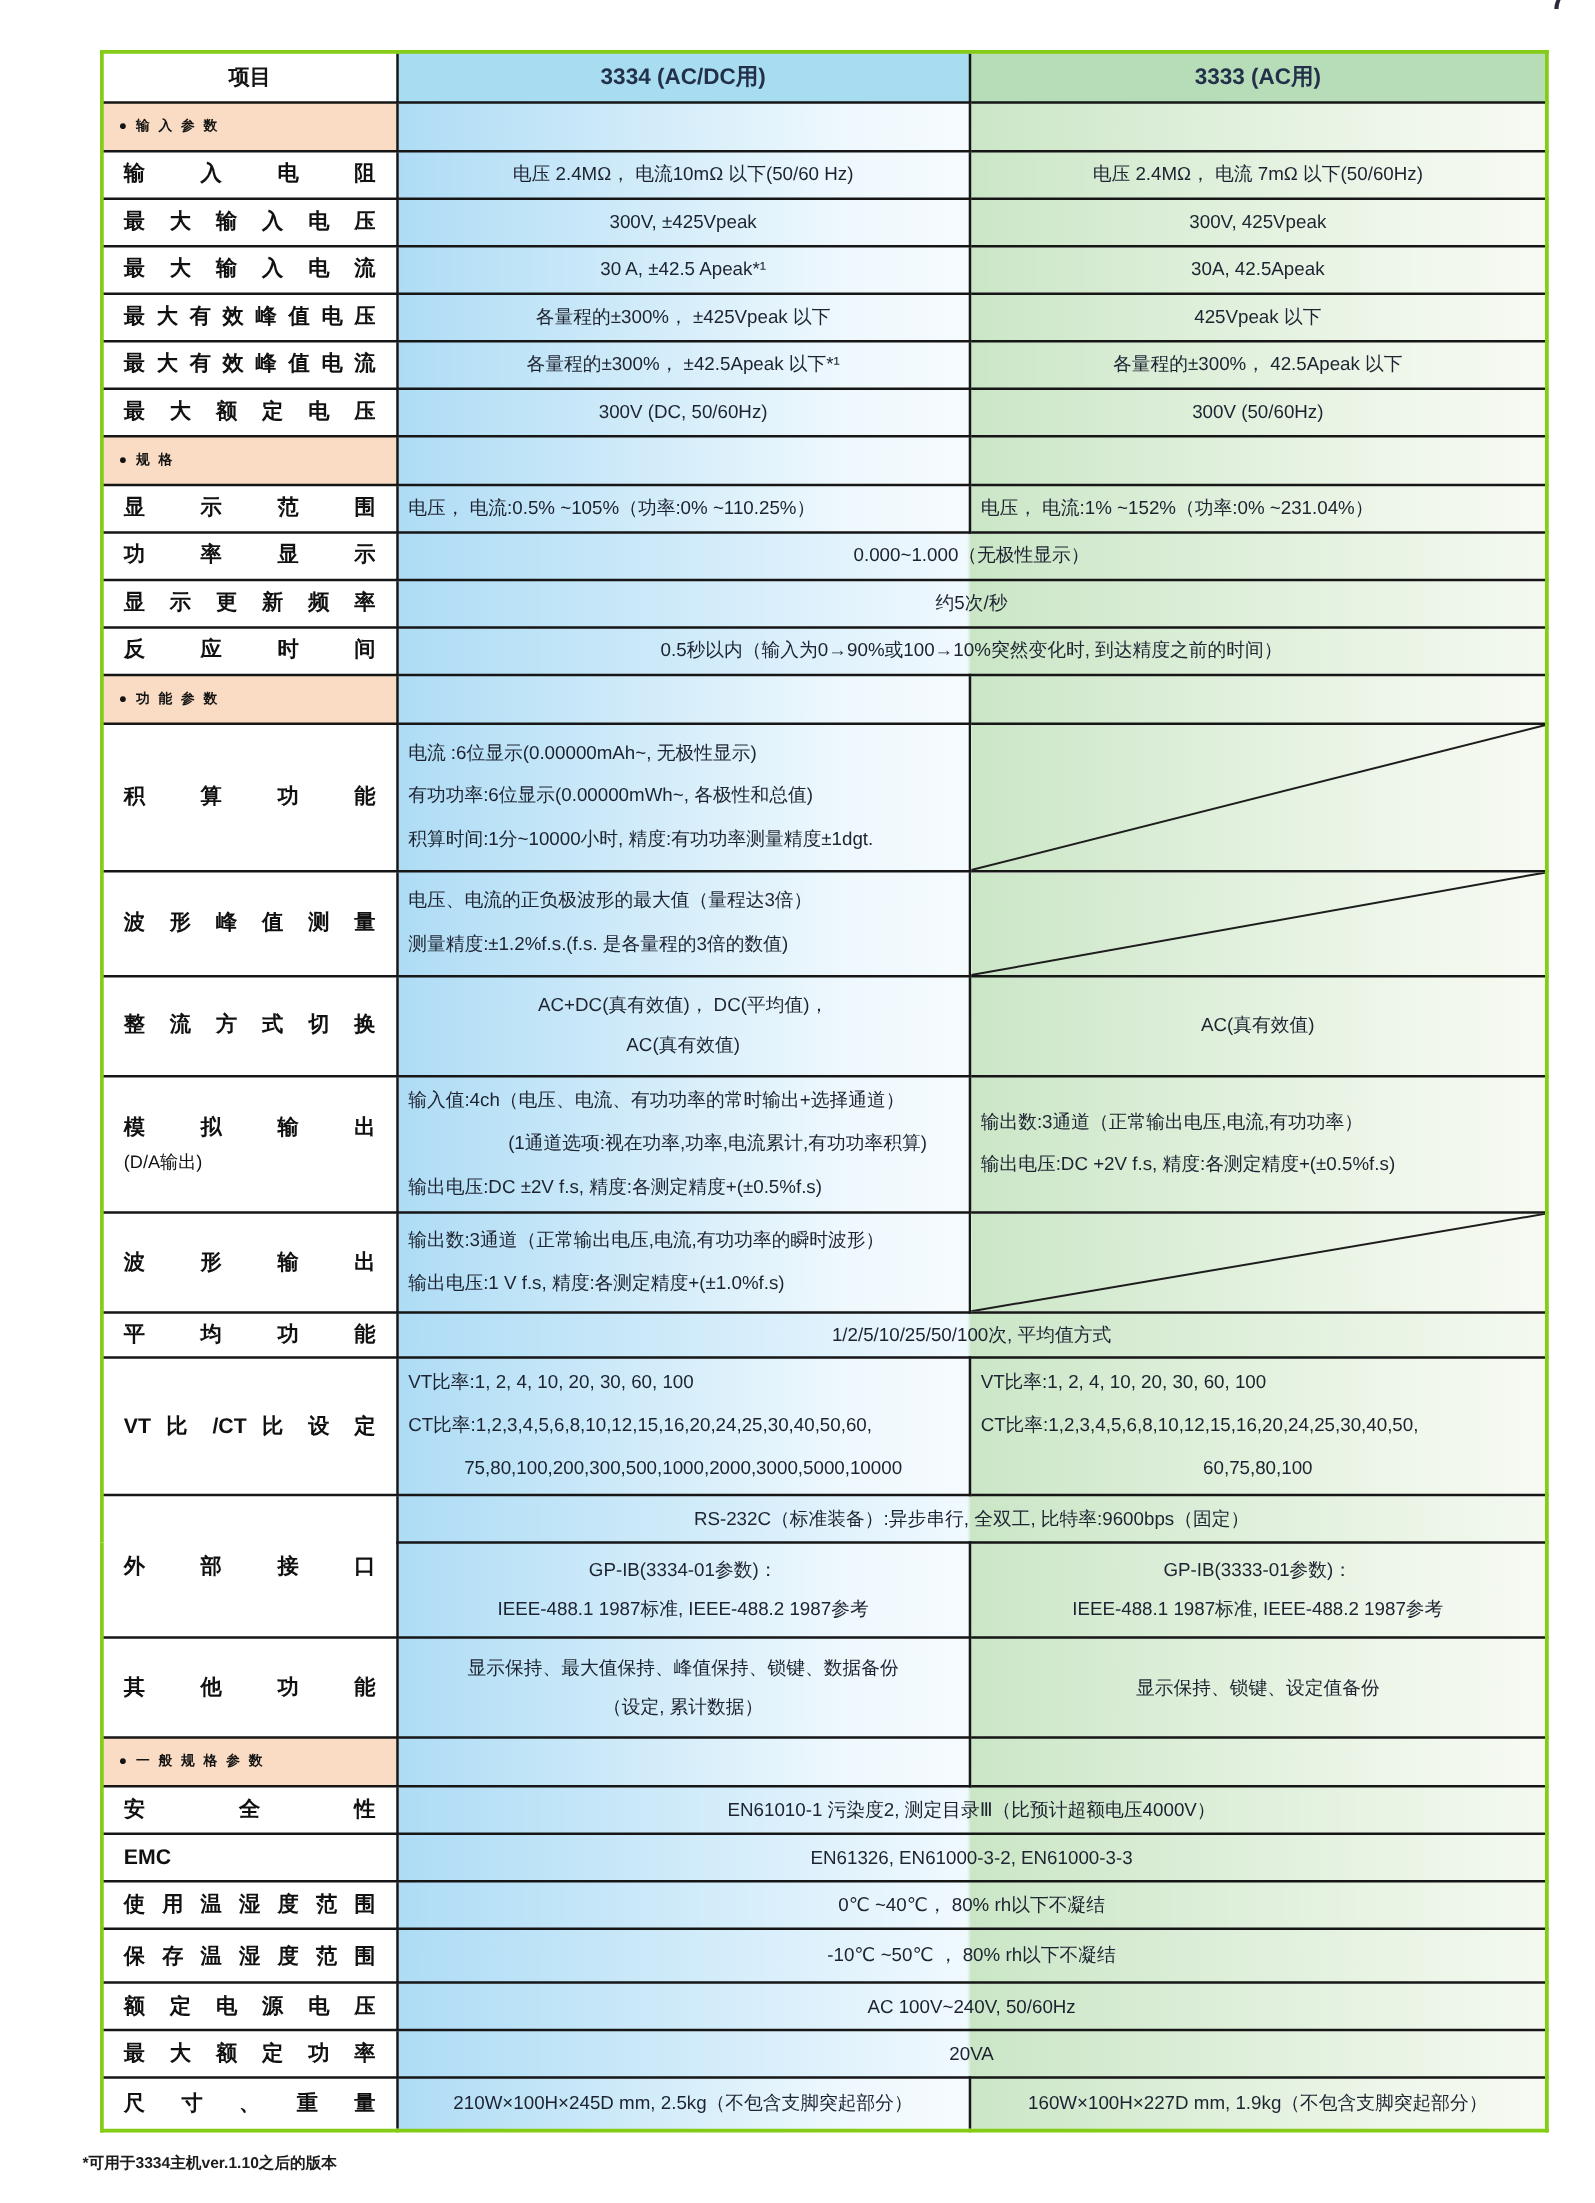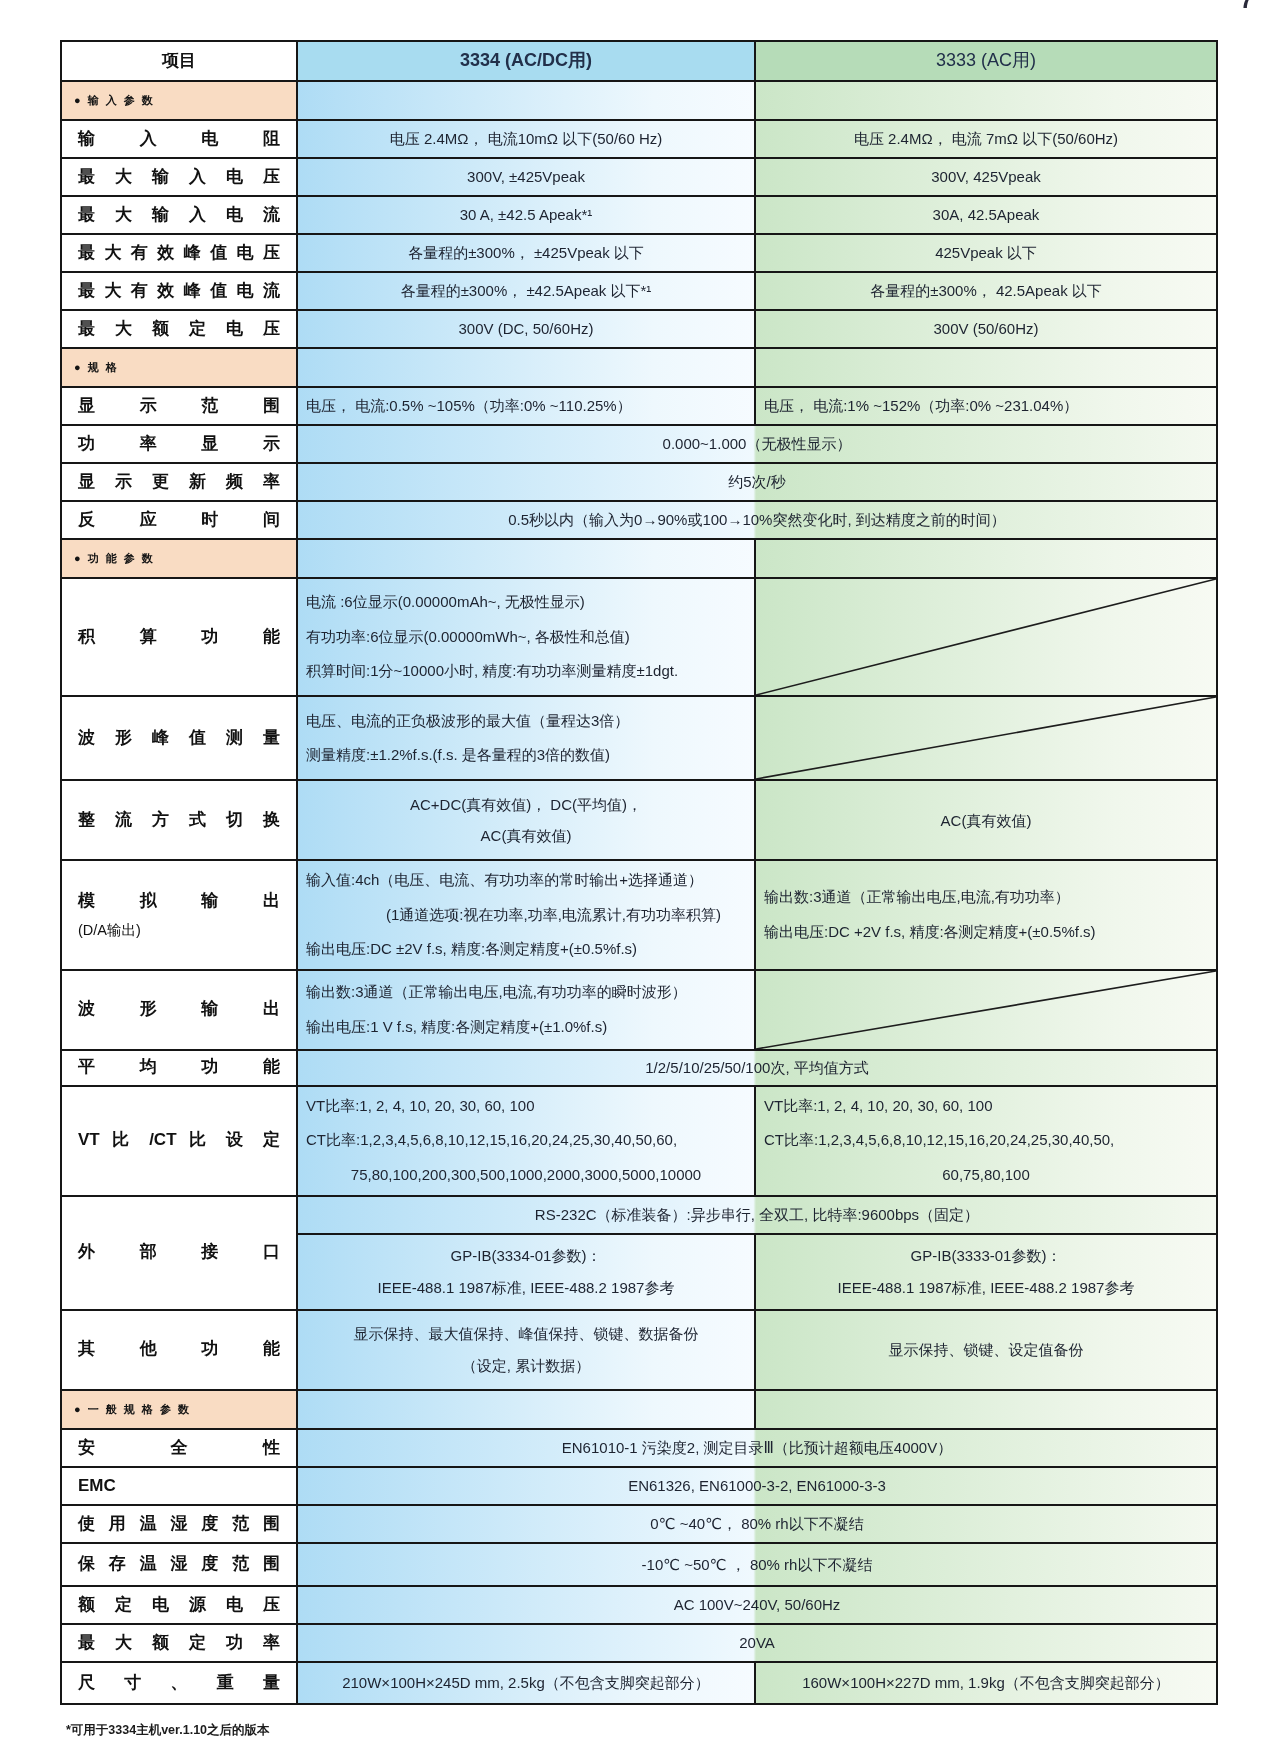--- a/index.html
+++ b/index.html
@@ -1,22 +1,22 @@
 <!DOCTYPE html>
 <html><head>
 <meta charset="utf-8">
 <style>
   * { box-sizing: border-box; margin: 0; padding: 0; }
   html, body { width: 1276px; height: 1762px; background: #ffffff; overflow: hidden; position: relative;
     font-family: "Liberation Sans", "DejaVu Sans", sans-serif; color: #1d2330; }
 
   .corner-mark { position: absolute; left: 1240px; top: -14px; font-size: 24px; font-weight: bold; color: #2a2a3a; }
 
-  table.spec { position: absolute; left: 60px; top: 40px; width: 1156px;
-    border-collapse: collapse; table-layout: fixed; border: 1px solid #84cc16; }
+  table.spec { position: absolute; left: 80px; top: 40px; width: 1156px;
+    border-collapse: collapse; table-layout: fixed; border: 3px solid #84cc16; }
   .spec td { border: 2px solid #161616; vertical-align: middle; padding: 2px 8px;
     font-size: 15px; line-height: 1.55; text-align: center; }
 
   col.col-label { width: 236px; }
   col.col-a { width: 458px; }
   col.col-b { width: 462px; }
 
   
   td.label { background: #ffffff; font-weight: 600; font-size: 17px; color: #111;
     text-align: justify; text-align-last: justify; padding: 2px 16px; }
@@ -24,21 +24,21 @@
   td.label.nj { text-align: left; text-align-last: left; }
 
   
   td.sec { background: #f9dcc3; text-align: left; text-align-last: left; font-weight: 700;
     font-size: 11px; color: #141414; letter-spacing: 2px; padding: 10px 12px; }
 
   
   td.head-item { background: #ffffff; font-weight: 700; font-size: 17px; color: #141414;
     text-align: center; text-align-last: center; }
   td.head-a { background: #a8dcf0; font-weight: 600; font-size: 18px; color: #22304a; }
-  td.head-b { background: #b6dcb8; font-weight: 400; font-size: 18px; color: #22304a; }
+  td.head-b { background: #b6dcb8; font-weight: 700; font-size: 18px; color: #22304a; }
 
   
   td.bg-a { background: linear-gradient(90deg, #aedcf5 0%, #eef8fd 78%, #f6fbff 100%); }
   td.bg-b { background: linear-gradient(90deg, #cbe6c7 0%, #f0f7ec 78%, #f7faf3 100%); }
   td.bg-ab { background: linear-gradient(90deg, #aedcf5 0%, #f0f9fe 49.6%, #cbe6c7 49.9%, #f4f9f0 100%); }
 
   td.tl { text-align: left; }
   .lines div { text-align: left; }
   .lh2 div { line-height: 2.3; }
   .lhc { line-height: 2.1; }

